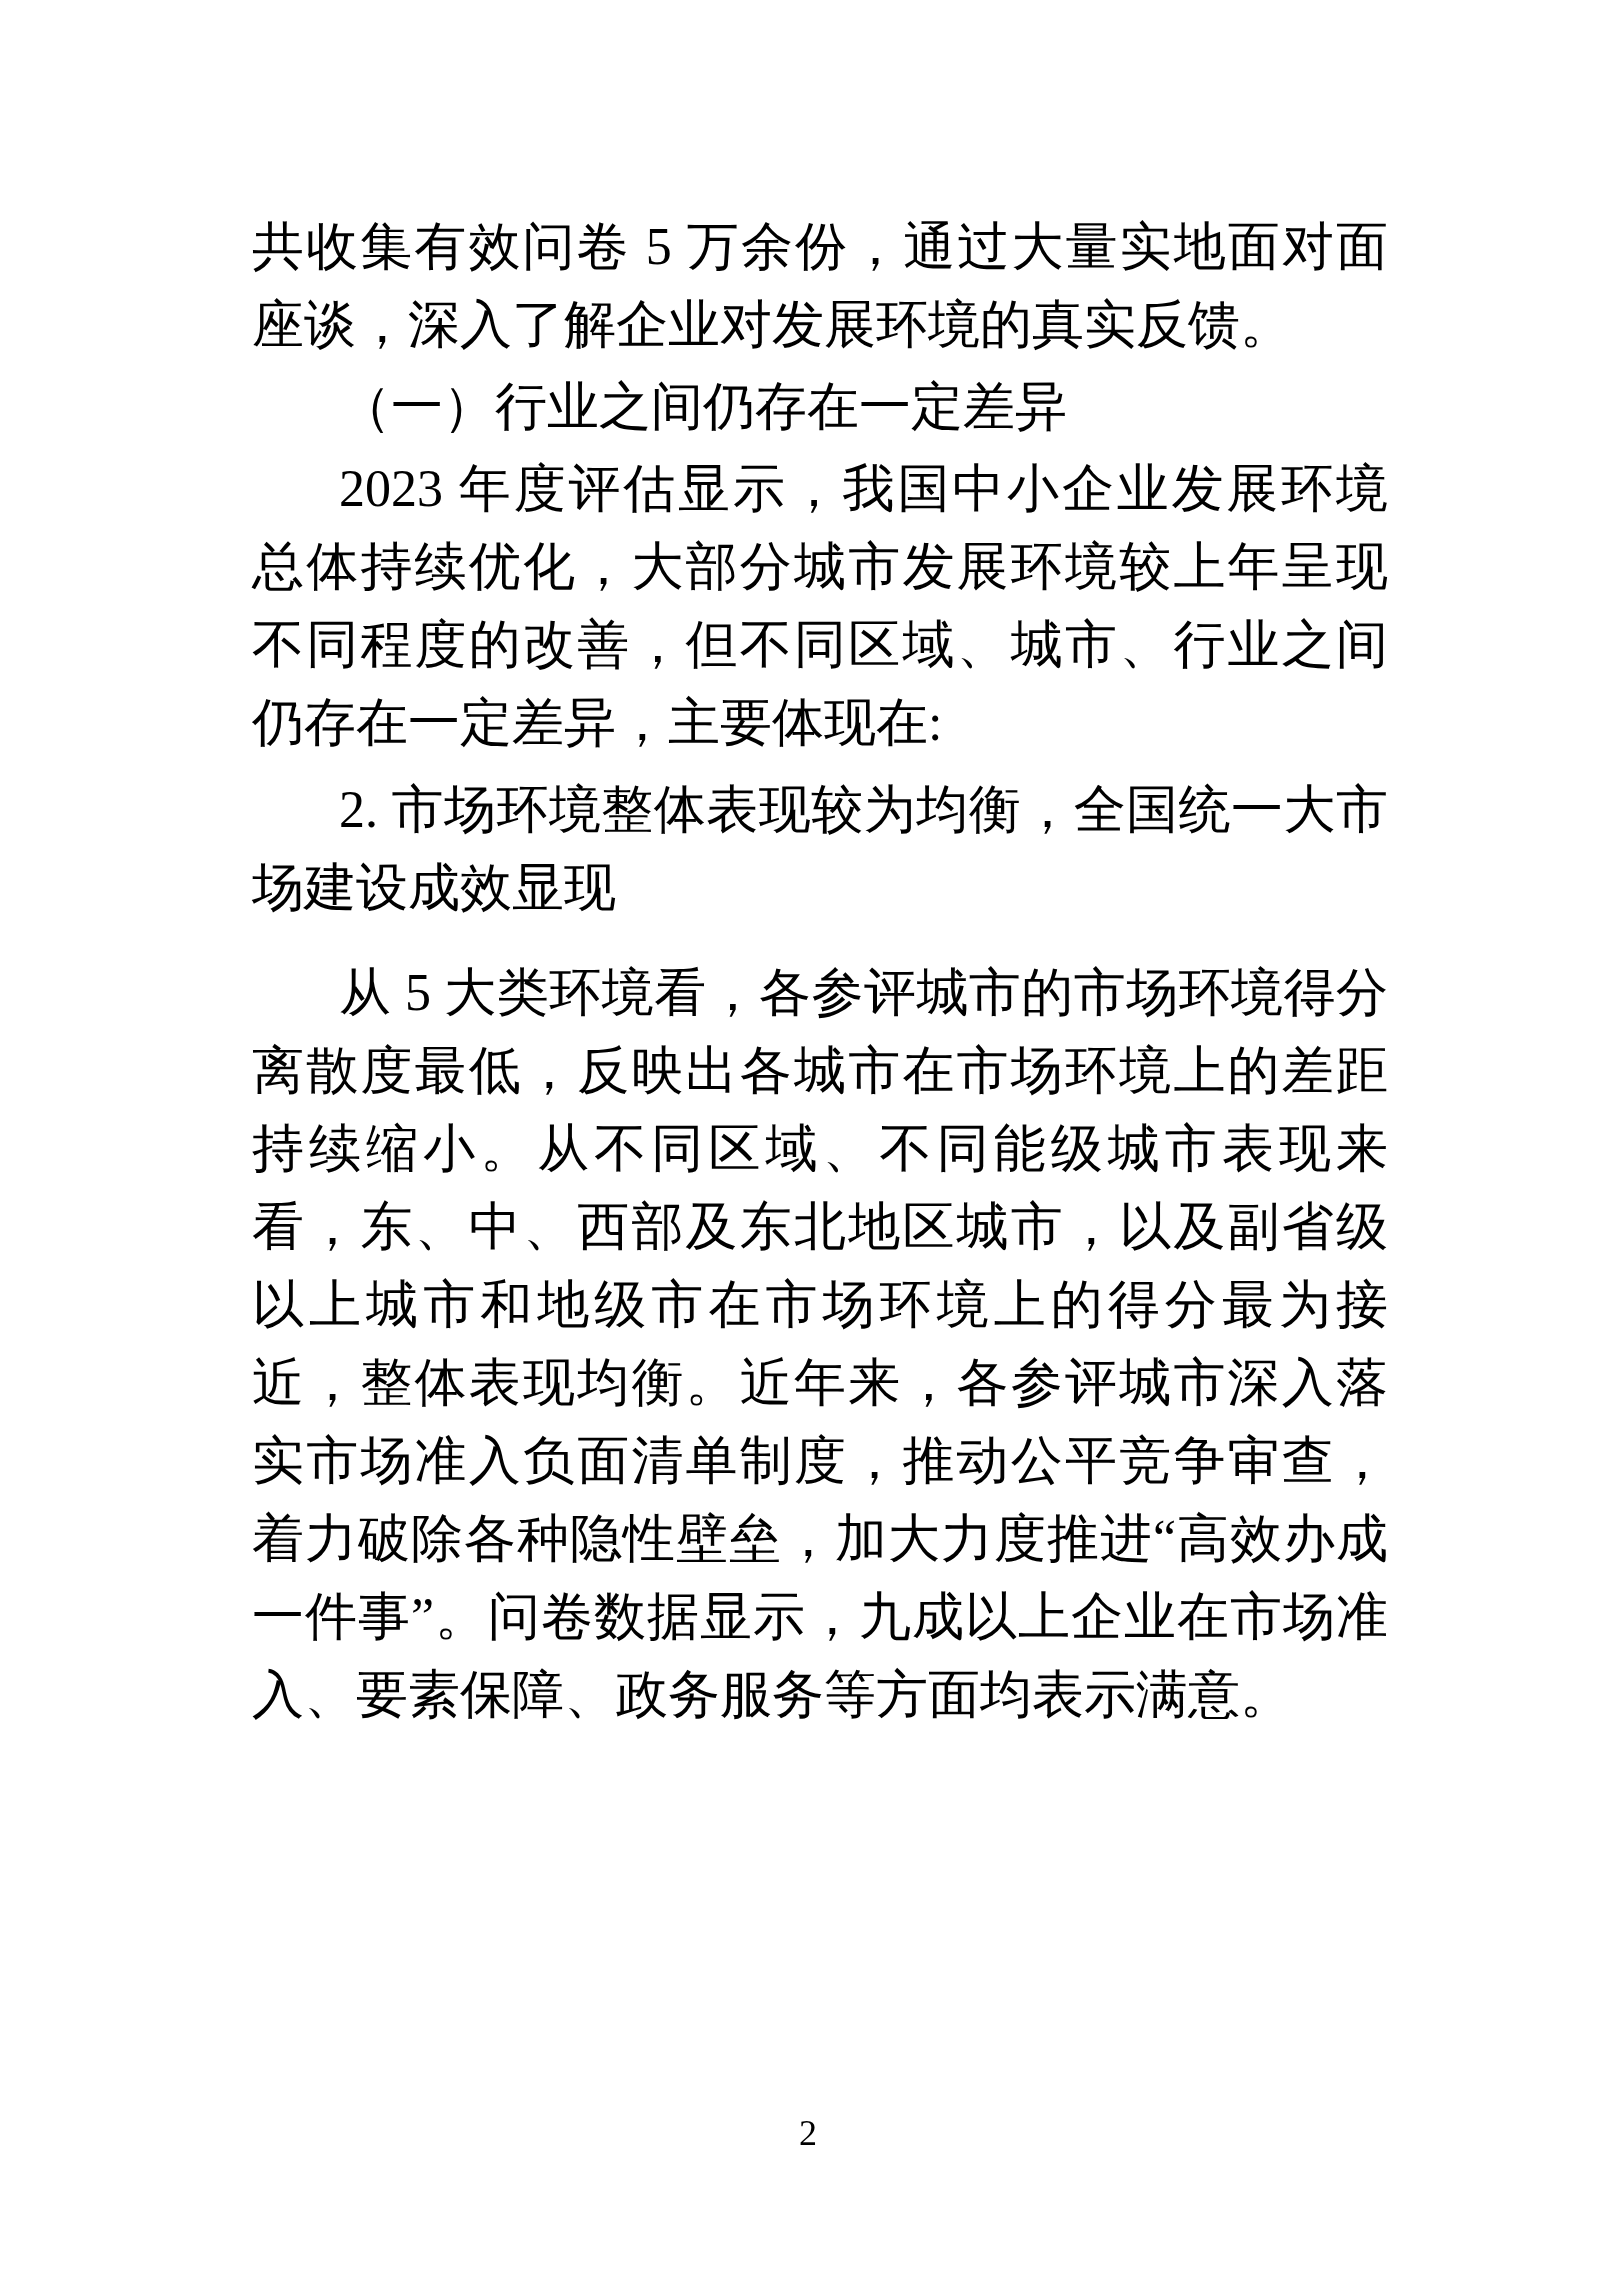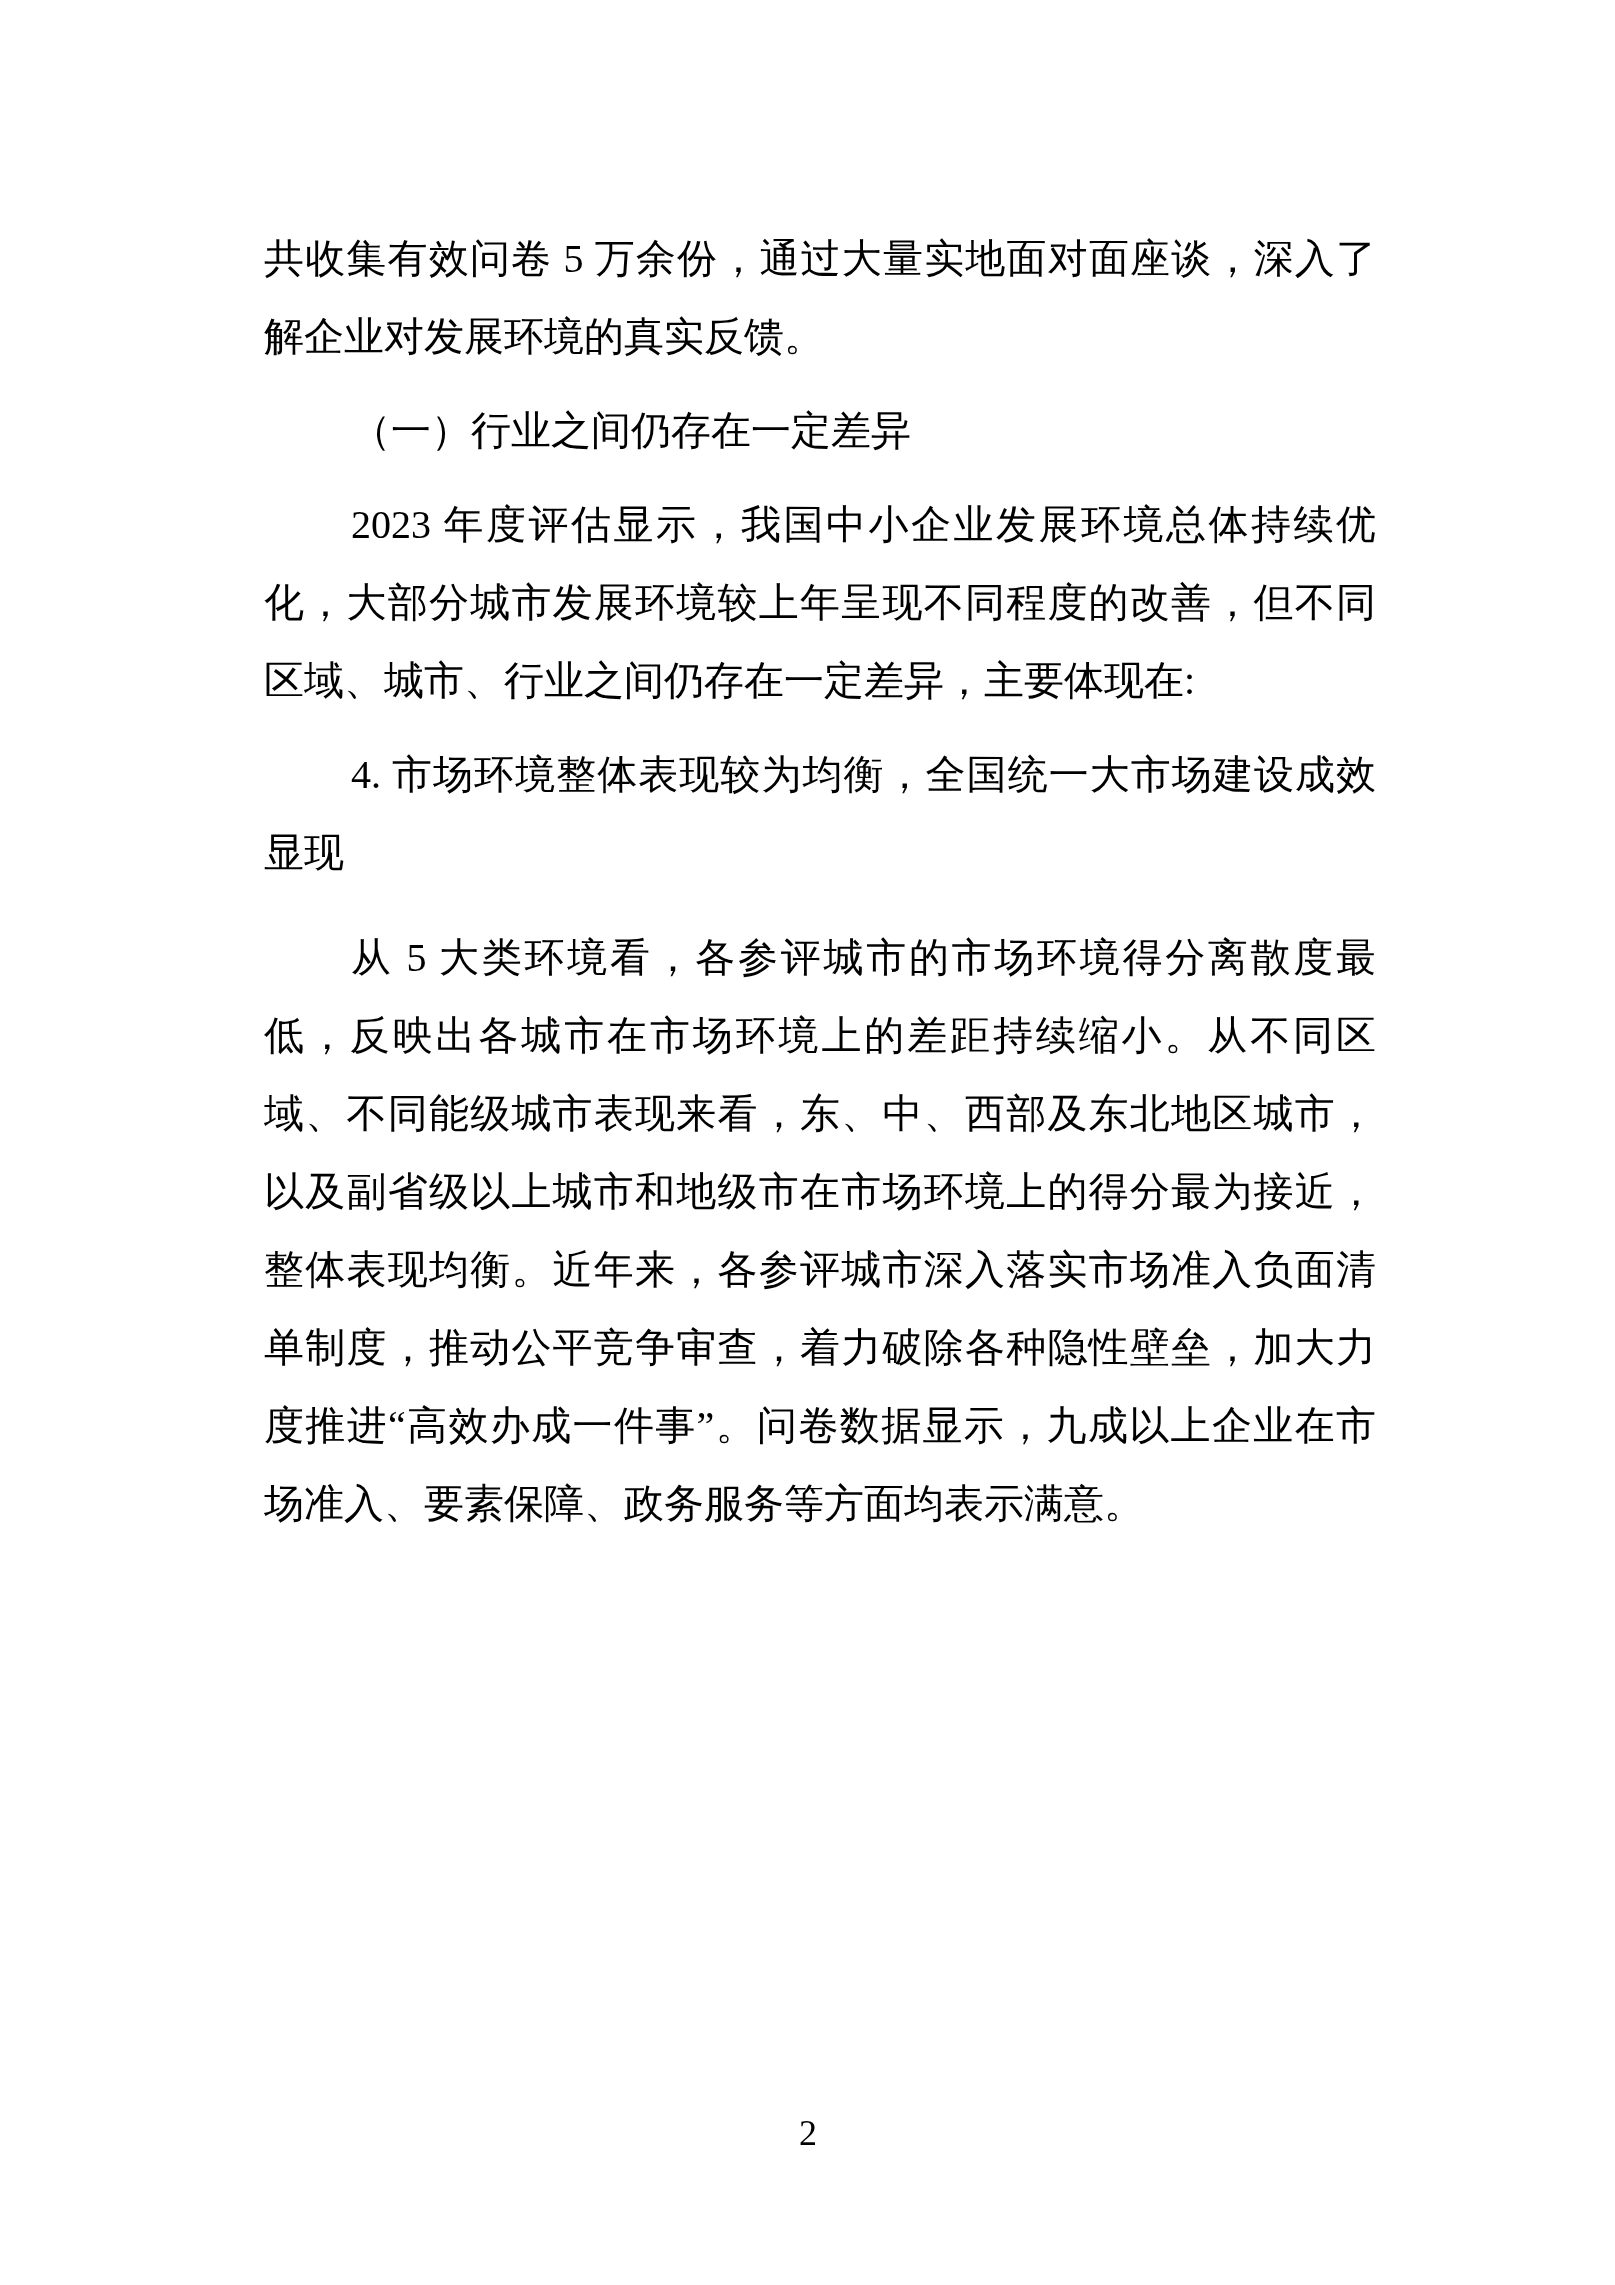--- a/index.html
+++ b/index.html
@@ -22,22 +22,22 @@
   }
   .text-block {
     position: absolute;
     left: 248px;
     top: 204px;
     width: 1144px;
   }
   .text-block p,
   .text-block h2,
   .text-block h3 {
-    margin: 16px;
-    font-size: 40px;
+    margin: 4px;
+    font-size: 52px;
     line-height: 78px;
     font-weight: normal;
     text-align: justify;
     text-justify: inter-ideograph;
     line-break: strict;
     overflow-wrap: break-word;
   }
   .indent {
     text-indent: 87px;
   }
@@ -80,21 +80,21 @@
   <div class="text-block">
 
     <p>共收集有效问卷 5 万余份，通过大量实地面对面座谈，深入了解企业对发展环境的真实反馈。</p>
 
 
 
     <h3 class="indent sub-heading">（一）行业之间仍存在一定差异</h3>
 
     <p class="indent">2023 年度评估显示，我国中小企业发展环境总体持续优化，大部分城市发展环境较上年呈现不同程度的改善，但不同区域、城市、行业之间仍存在一定差异，主要体现在:</p>
 
-    <p class="indent num-heading">4. 市场环境整体表现较为均衡，全国统一大市场建设成效显现</p>
+    <p class="indent num-heading">2. 市场环境整体表现较为均衡，全国统一大市场建设成效显现</p>
 
     <p class="indent after-num-heading">从 5 大类环境看，各参评城市的市场环境得分离散度最低，反映出各城市在市场环境上的差距持续缩小。从不同区域、不同能级城市表现来看，东、中、西部及东北地区城市，以及副省级以上城市和地级市在市场环境上的得分最为接近，整体表现均衡。近年来，各参评城市深入落实市场准入负面清单制度，推动公平竞争审查，着力破除各种隐性壁垒，加大力度推进“高效办成一件事”。问卷数据显示，九成以上企业在市场准入、要素保障、政务服务等方面均表示满意。</p>
 
   </div>
 
   <div class="page-footer">2</div>
 
 </div>
 
 

